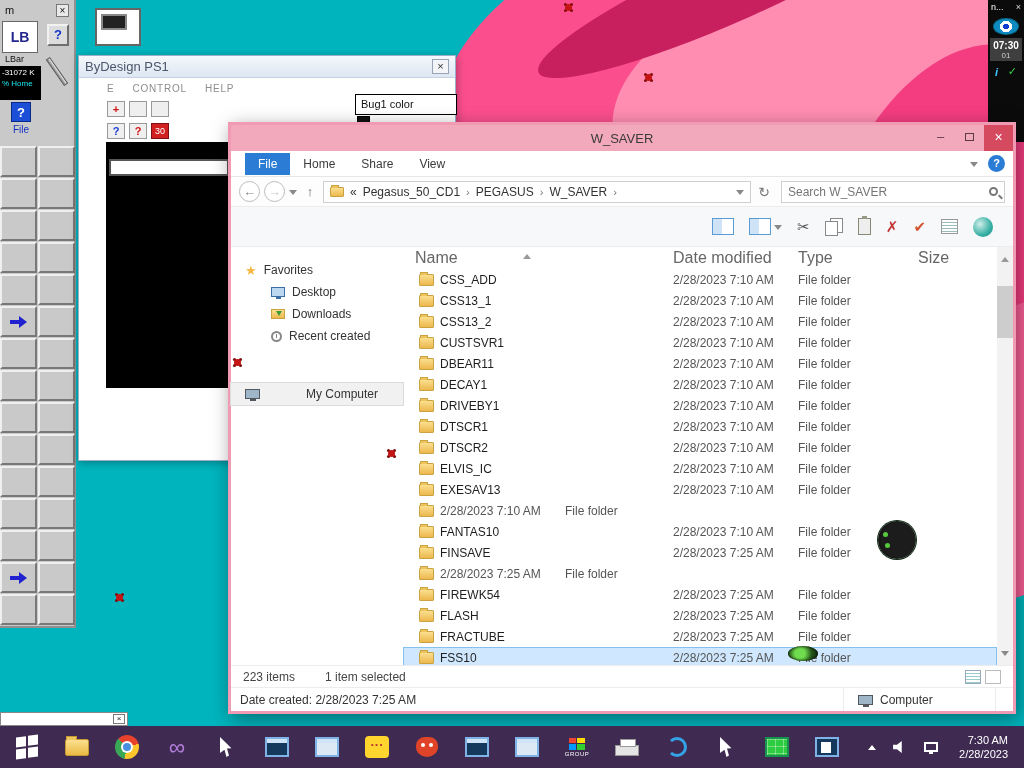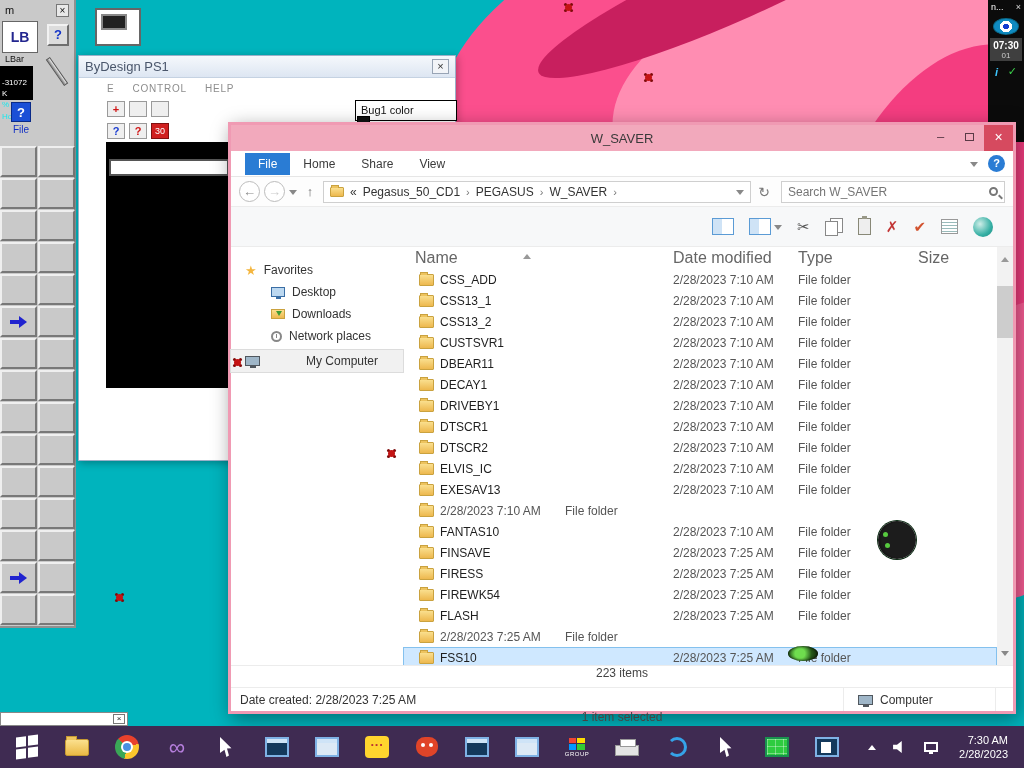--- a/index.html
+++ b/index.html
@@ -48,22 +48,22 @@
   .ltb-close { width:13px; height:13px; background:#e9e9e9; border:1px solid #777; font-size:10px; line-height:11px; text-align:center; }
   .lb-box { position:absolute; left:2px; top:21px; width:36px; height:32px; background:#fff; border:1px solid #666;
             display:flex; align-items:center; justify-content:center; font-weight:bold; font-size:14px; color:#23268f; }
   .lbar-label { position:absolute; left:5px; top:54px; font-size:9px; color:#111; }
   .q-btn { position:absolute; left:47px; top:24px; width:22px; height:22px; background:#dcdcdc;
            border:2px solid; border-color:#f2f2f2 #6e6e6e #6e6e6e #f2f2f2; font-weight:bold; color:#1434c8;
            text-align:center; line-height:17px; font-size:13px; }
   .knife { position:absolute; left:44px; top:52px; width:28px; height:42px; }
   .knife i { display:block; width:32px; height:5px; margin:17px 0 0 -3px; background:linear-gradient(#f2f2f2,#808080);
              transform:rotate(55deg); border:1px solid #555; }
-  .free-panel { position:absolute; left:0; top:66px; width:33px; height:34px; background:#000; color:#fff;
-                font-size:8px; padding:11px 2px; line-height:1.4; }
+  .free-panel { position:absolute; left:0; top:66px; width:41px; height:34px; background:#000; color:#fff;
+                font-size:8px; padding:1px 2px; line-height:1.4; }
   .free-panel .cyan { color:#19e8ee; }
   .file-btn { position:absolute; left:2px; top:102px; width:38px; height:42px; text-align:center; }
   .file-q { width:20px; height:20px; margin:0 auto; background:#1a4fd6; color:#fff; font-weight:bold;
             font-size:13px; line-height:20px; border:1px solid #0a2a88; }
   .file-lbl { font-size:10px; color:#1330c4; margin-top:2px; }
   .tool-grid { position:absolute; left:0; top:146px; width:76px; display:grid;
                grid-template-columns:repeat(2,37px); grid-auto-rows:31px; gap:1px; }
   .tool-cell { background:#c9c9c9; border:2px solid; border-color:#efefef #787878 #787878 #efefef;
                display:flex; align-items:center; justify-content:center; }
   .blue-arrow { position:relative; width:17px; height:12px; display:inline-block; }
@@ -87,21 +87,21 @@
   .bdt.blue-q { color:#1a3cd0; font-weight:bold; }
   .bdt.red-q  { color:#d01414; font-weight:bold; }
   .bdt.badge30 { background:#d02020; color:#fff; font-size:9px; line-height:14px; border-color:#801010; }
   .bd-canvas { position:relative; margin-left:27px; width:350px; height:246px; background:#000; }
   .bd-input { position:absolute; left:3px; top:17px; width:120px; height:17px; background:#fff; border:2px solid #555; }
 
   
   .miniwin { position:absolute; left:95px; top:8px; width:46px; height:38px; background:#fff;
              border:2px solid #666; z-index:2; }
   .miniwin-screen { margin:4px; width:26px; height:16px; background:#222; border:2px solid #888; }
-  .bug1-pop { position:absolute; left:355px; top:100px; width:102px; height:21px; background:#fff;
+  .bug1-pop { position:absolute; left:355px; top:94px; width:102px; height:21px; background:#fff;
               border:1px solid #000; z-index:3; font-size:11px; line-height:19px; padding-left:5px; color:#111; }
   .bug1-swatch { position:absolute; left:357px; top:116px; width:13px; height:13px; background:#111;
                  border:1px solid #000; z-index:3; }
   .frag { position:absolute; left:0; top:712px; width:128px; height:14px; background:#fff; border:1px solid #888;
           z-index:5; display:flex; justify-content:flex-end; align-items:center; padding-right:2px; }
   .frag-x { width:12px; height:10px; border:1px solid #777; font-size:8px; line-height:8px; text-align:center; color:#222; }
 
   
   .ex { position:absolute; left:228px; top:122px; width:788px; height:592px; background:#fff;
         border:3px solid #f09ab3; z-index:4; box-shadow:3px 5px 18px rgba(0,0,0,.4); }
@@ -154,21 +154,21 @@
   .icon-del { font-size:15px; color:#c23434; font-weight:bold; }
   .icon-chk { font-size:15px; color:#d2522e; }
   .icon-list { width:17px; height:15px; border:1px solid #999; background:repeating-linear-gradient(#fff 0 2px,#9bb 2px 3px); }
   .icon-globe { width:20px; height:20px; border-radius:50%; background:radial-gradient(circle at 35% 35%, #cfeee8, #37b0a5 60%, #17897f); }
 
   .ex-main { position:absolute; left:0; top:122px; right:0; bottom:46px; display:flex; background:#fff; }
   .ex-side { width:172px; padding-top:12px; font-size:12px; flex:0 0 auto; }
   .sb-item { height:22px; display:flex; align-items:center; gap:7px; color:#333; }
   .sb-root { padding-left:14px; }
   .sb-child { padding-left:40px; }
-  .sb-computer { margin-top:3px; background:#f1f1f1; outline:1px solid #dcdcdc;gap:46px; }
+  .sb-computer { margin-top:36px; background:#f1f1f1; outline:1px solid #dcdcdc;gap:46px; }
   .sb-network { margin-top:20px; }
   .ic-star { color:#f4b63f; font-size:13px; }
   .ic-desktop { width:14px; height:10px; background:#bcd8f0; border:1px solid #3a6ea5; position:relative; }
   .ic-desktop::after { content:''; position:absolute; left:4px; bottom:-3px; width:5px; height:2px; background:#3a6ea5; }
   .ic-downloads { width:14px; height:10px; background:linear-gradient(#fadf8e,#edb84e); border:1px solid #caa23f; position:relative; }
   .ic-downloads::after { content:''; position:absolute; left:4px; top:1px; border:3px solid transparent; border-top:5px solid #3d9b35; }
   .ic-recent { width:11px; height:11px; border:2px solid #888; border-radius:50%; position:relative; }
   .ic-recent::after { content:''; position:absolute; left:3px; top:1px; width:1px; height:4px; background:#888; }
   .ic-computer { width:15px; height:10px; background:#9fb6c8; border:1px solid #50575e; position:relative; }
   .ic-computer::after { content:''; position:absolute; left:4px; bottom:-3px; width:6px; height:2px; background:#50575e; }
@@ -187,21 +187,21 @@
   .fold::before { content:''; position:absolute; top:-3px; left:0; width:6px; height:2px; background:#edc35e;
                   border:1px solid #caa23f; border-bottom:none; }
   .col-name { width:233px; color:#1e1e1e; white-space:nowrap; overflow:hidden; }
   .col-date { width:125px; color:#555; } .col-type { width:120px; color:#555; } .col-size { flex:1; color:#555; }
 
   .ex-scroll { width:16px; background:#f2f2f2; display:flex; flex-direction:column; align-items:center; flex:0 0 auto; }
   .sc-thumb { width:16px; height:52px; background:#cdcdcd; margin-top:24px; }
   .sc-down { margin-top:auto; margin-bottom:5px; }
 
   .ex-status { position:absolute; left:0; right:0; bottom:24px; height:22px; border-top:1px solid #ececec;
-               display:flex; align-items:center; gap:30px; padding:0 12px; color:#444; background:#fff;flex-direction:column; }
+               display:flex; align-items:center; gap:30px; padding:0 12px; color:#444; background:#fff; }
   .sv-group { margin-left:auto; display:flex; gap:4px; }
   .sv { width:16px; height:14px; border:1px solid #9ab; background:repeating-linear-gradient(#fff 0 2px,#9cc 2px 3px); }
   .sv.plain { background:#fff; border-color:#bbb; }
   .ex-details { position:absolute; left:0; right:0; bottom:0; height:24px; border-top:1px solid #ececec;
                 display:flex; align-items:center; padding-left:9px; color:#333; background:#fff; }
   .computer-chip { margin-left:auto; height:100%; border-left:1px solid #ececec; display:flex; align-items:center;
                    gap:7px; padding:0 14px; width:152px; }
   .chip-end { height:100%; border-left:1px solid #ececec; width:18px; }
 
   
@@ -434,21 +434,21 @@
         <div class="sb-item sb-child">
           <span class="ic-desktop"></span>
           <span>Desktop</span>
         </div>
         <div class="sb-item sb-child">
           <span class="ic-downloads"></span>
           <span>Downloads</span>
         </div>
         <div class="sb-item sb-child">
           <span class="ic-recent"></span>
-          <span>Network places</span>
+          <span>Recent created</span>
         </div>
         <div class="sb-item sb-root sb-computer">
           <span class="ic-computer"></span>
           <span>My Computer</span>
         </div>
       </div>
 
       <div class="ex-list">
         <div class="list-header">
           <div class="h h-name">
@@ -566,21 +566,20 @@
   <div class="file-row">
     <span class="fold"></span>
     <span class="col-name">FINSAVE</span>
     <span class="col-date">2/28/2023 7:25 AM</span>
     <span class="col-type">File folder</span>
     <span class="col-size"></span>
   </div>
 
   <div class="file-row">
     <span class="fold"></span>
-    <span class="col-name">FIRESS</span>
     <span class="col-date">2/28/2023 7:25 AM</span>
     <span class="col-type">File folder</span>
     <span class="col-size"></span>
   </div>
 
   <div class="file-row">
     <span class="fold"></span>
     <span class="col-name">FIREWK54</span>
     <span class="col-date">2/28/2023 7:25 AM</span>
     <span class="col-type">File folder</span>
@@ -590,20 +589,21 @@
   <div class="file-row">
     <span class="fold"></span>
     <span class="col-name">FLASH</span>
     <span class="col-date">2/28/2023 7:25 AM</span>
     <span class="col-type">File folder</span>
     <span class="col-size"></span>
   </div>
 
   <div class="file-row">
     <span class="fold"></span>
+    <span class="col-name">FRACTUBE</span>
     <span class="col-date">2/28/2023 7:25 AM</span>
     <span class="col-type">File folder</span>
     <span class="col-size"></span>
   </div>
 
   <div class="file-row selected">
     <span class="fold"></span>
     <span class="col-name">FSS10</span>
     <span class="col-date">2/28/2023 7:25 AM</span>
     <span class="col-type">File folder</span>

